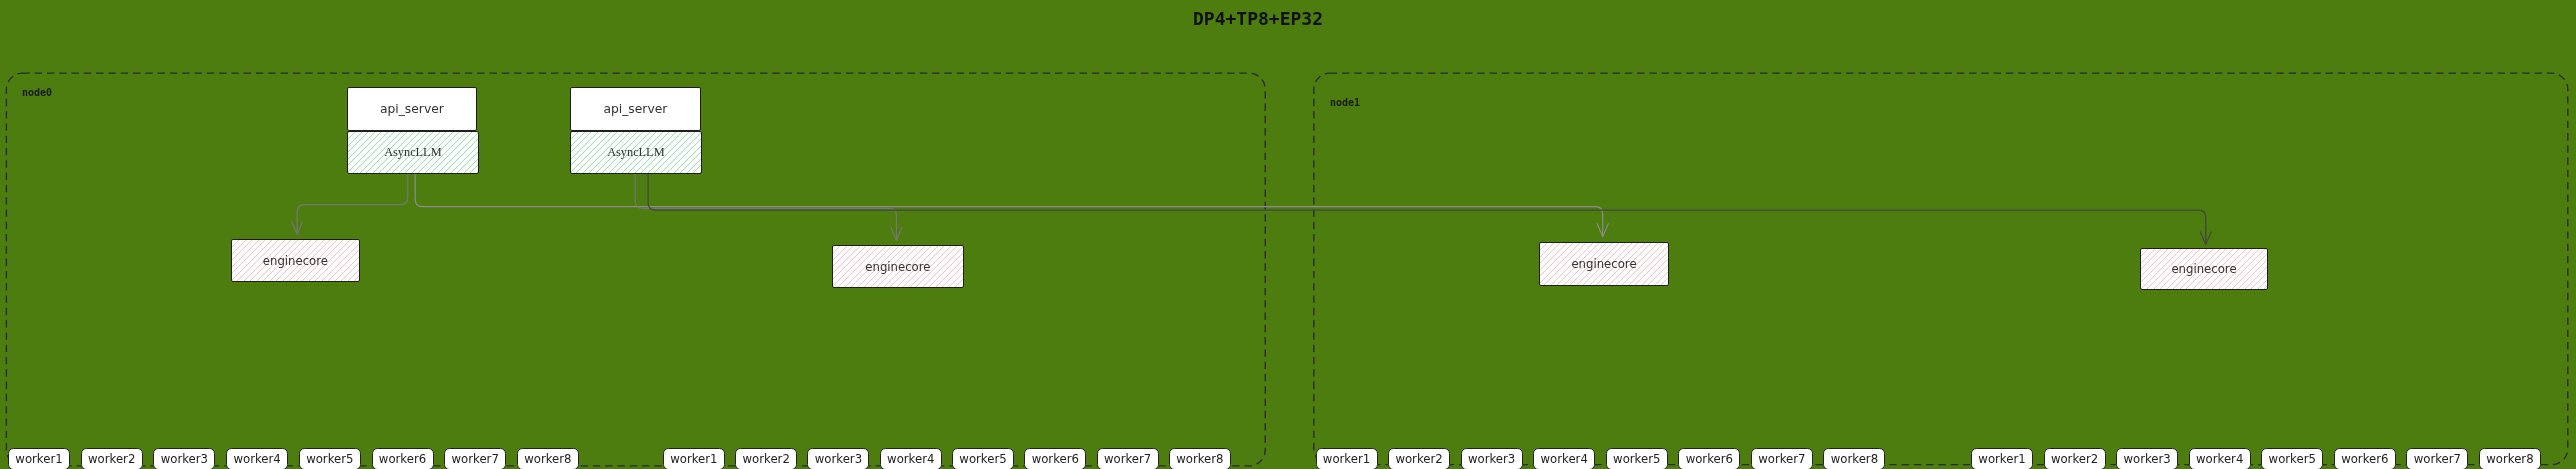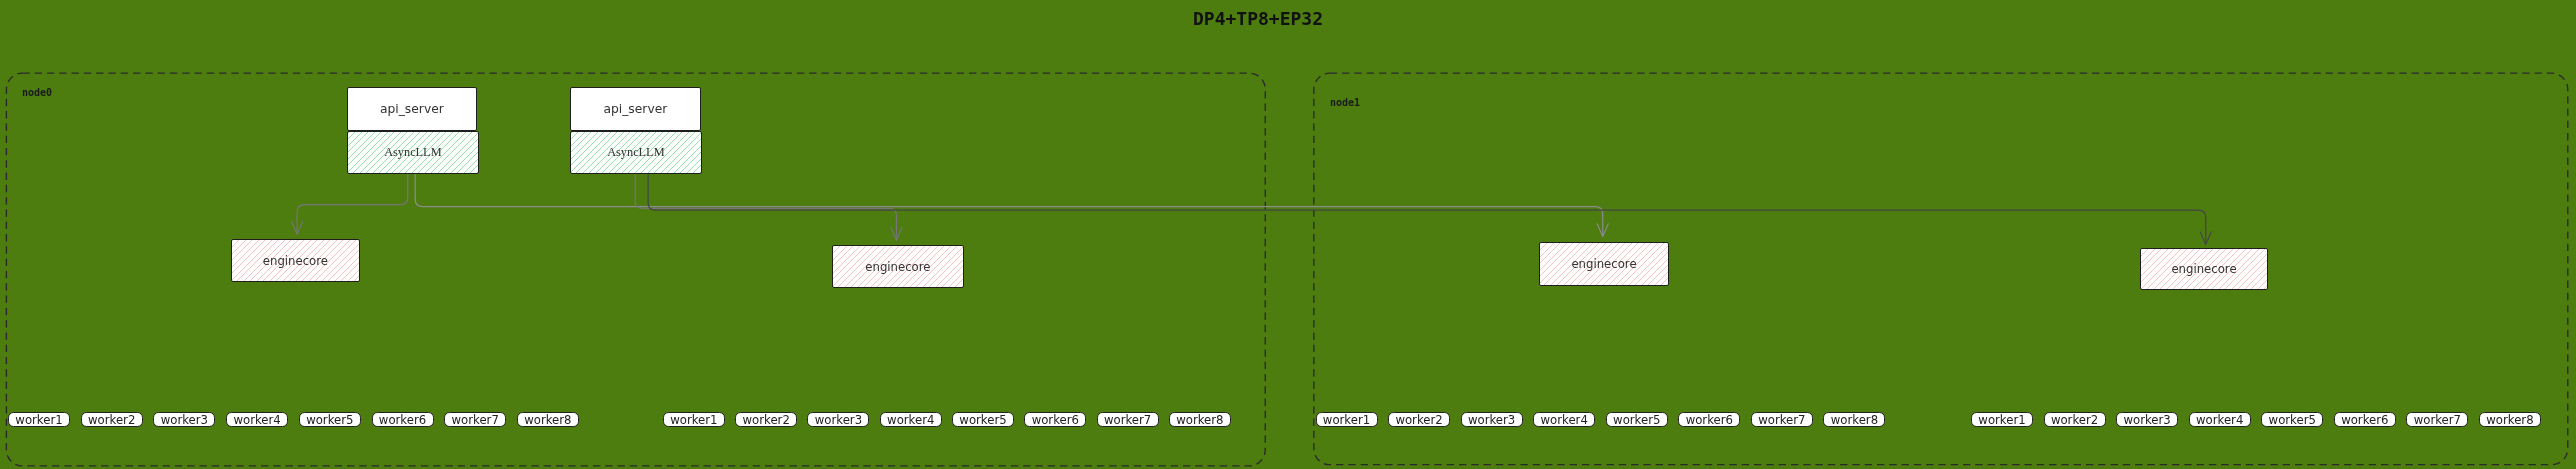--- a/index.html
+++ b/index.html
@@ -15,23 +15,23 @@
        display:flex;align-items:center;justify-content:center;font-size:12.3px;color:#333;
        background:#ffffff;white-space:nowrap;}
   .box.api{border-width:1.5px;}
   .box.async{background-color:#fdfffd;
     background-image:repeating-linear-gradient(135deg,rgba(120,210,150,0.75) 0px,
       rgba(120,210,150,0.75) 0.8px,transparent 0.8px,transparent 4.6px);font-family:Liberation Serif, serif;}
   .box.engine{font-size:11.7px;background-color:#fffdfd;
     background-image:repeating-linear-gradient(135deg,rgba(235,160,155,0.62) 0px,
       rgba(235,160,155,0.62) 0.7px,transparent 0.7px,transparent 4.6px);}
   .wgroup{position:absolute;height:23.4px;display:flex;justify-content:space-between;}
-  .worker{box-sizing:border-box;width:62px;height:15px;border:1.2px solid #222;border-radius:5.5px;
+  .worker{box-sizing:border-box;width:62px;height:22px;border:1.2px solid #222;border-radius:5.5px;
           background:#fff;display:flex;align-items:center;justify-content:center;
-          font-size:11.7px;color:#222;white-space:nowrap;}
+          font-size:11.7px;color:#222;white-space:nowrap;margin-top:36px;}
 </style>
 </head>
 <body>
 
 <div class="canvas">
 
   <div class="title">DP4+TP8+EP32</div>
 
   <svg class="edges" viewBox="0 0 4188 763" xmlns="http://www.w3.org/2000/svg">
 

